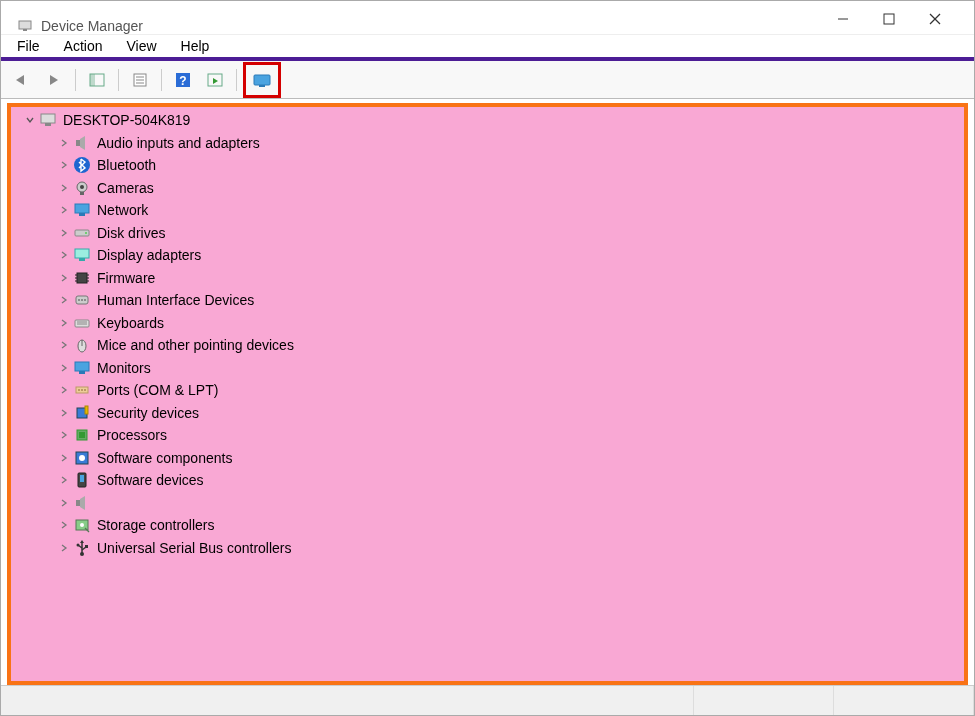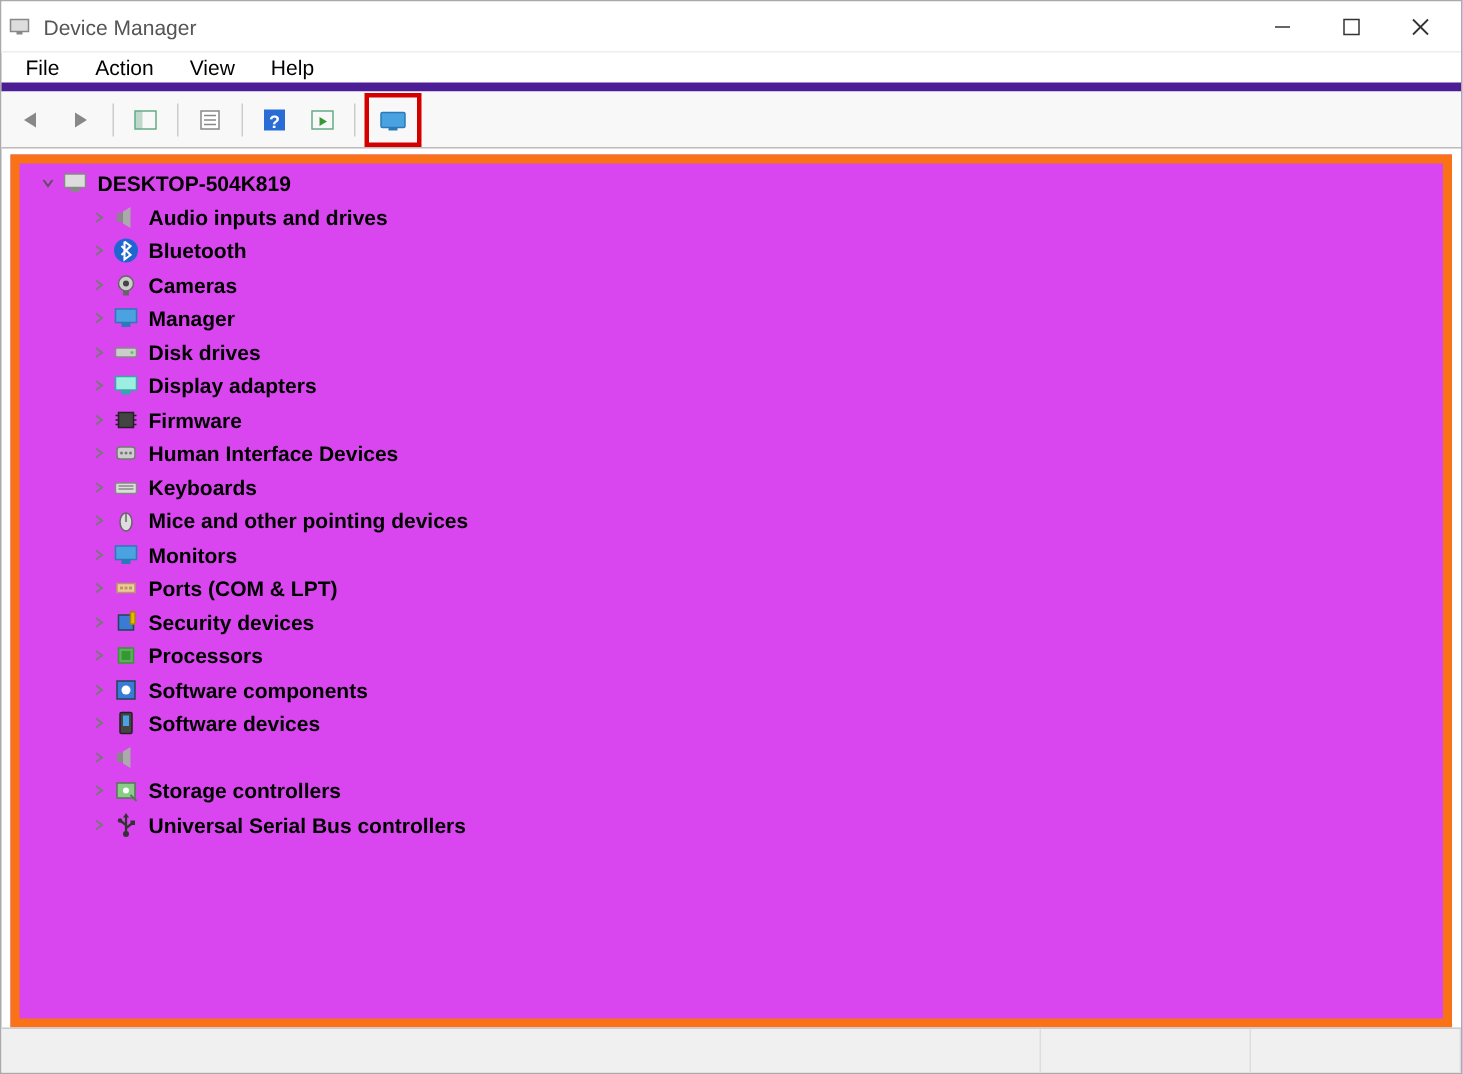--- a/index.html
+++ b/index.html
@@ -18,40 +18,40 @@
   height: 716px;
   border: 1px solid #aaa;
   background: #fff;
   display: flex;
   flex-direction: column;
 }
 
 .titlebar {
   height: 34px;
   display: flex;
-  align-items: center;
-  padding: 0 4px;
+  align-items: flex-end;
+  padding: 0 16px;
   background: #fff;
   border-bottom: 1px solid #eee;
 }
 .titlebar .app-icon { width: 16px; height:16px; margin-right:8px; }
 .titlebar .title { flex:0 0 auto; color:#555; font-size:14px;}
 .titlebar .spacer { flex:1; }
 .titlebar .winbtn {
   width:46px; height:30px; display:flex; align-items:center; justify-content:center;
   color:#555; font-size:14px;
 }
 
 .menubar {
   height:26px;
   display:flex;
   align-items:center;
   padding: 0 6px;
   gap:4px;
-  border-bottom:6px solid #4c1d95;
+  border-bottom:4px solid #4c1d95;
   font-size:14px;
 }
 .menubar .menu-item {
   padding: 2px 10px;
 }
 
 .toolbar {
   height:38px;
   display:flex;
   align-items:center;
@@ -67,26 +67,25 @@
 }
 .toolbar .sep { width:1px; height:22px; background:#ccc; margin:0 4px;}
 .toolbar .highlight-box {
   border:3px solid #d40000;
   padding:1px;
 }
 
 .tree-area {
   flex:1;
   margin:4px 6px 0 6px;
-  border:6px solid #f97316;
+  border:4px solid #f97316;
   overflow-y:auto;
   overflow-x:hidden;
   padding:2px 4px 4px 4px;
-  background:#d946ef;
-  font-weight:bold;
+  background:#f9a8d4;
 }
 
 .tree-row {
   display:flex;
   align-items:center;
   height:22.5px;
   font-size:14px;
   white-space:nowrap;
 }
 .root-row { padding-left:8px;}
@@ -222,21 +221,21 @@
             <svg width="10" height="10">
               <polyline points="3,2 7,5 3,8" fill="none" stroke="#777" stroke-width="1.3"></polyline>
             </svg>
           </span>
           <span class="node-icon">
             <svg width="18" height="18" viewBox="0 0 18 18">
               <rect x="3" y="6" width="4" height="6" fill="#888"></rect>
               <polygon points="7,5 12,2 12,16 7,13" fill="#aaa"></polygon>
             </svg>
           </span>
-          <span class="node-label">Audio inputs and drives</span>
+          <span class="node-label">Audio inputs and adapters</span>
         </div>
         <div class="tree-row child-row">
           <span class="expander">
             <svg width="10" height="10">
               <polyline points="3,2 7,5 3,8" fill="none" stroke="#777" stroke-width="1.3"></polyline>
             </svg>
           </span>
           <span class="node-icon">
             <svg width="18" height="18" viewBox="0 0 18 18">
               <circle cx="9" cy="9" r="8" fill="#1e66d0"></circle>
@@ -265,21 +264,21 @@
             <svg width="10" height="10">
               <polyline points="3,2 7,5 3,8" fill="none" stroke="#777" stroke-width="1.3"></polyline>
             </svg>
           </span>
           <span class="node-icon">
             <svg width="18" height="18" viewBox="0 0 18 18">
               <rect x="2" y="3" width="14" height="9" fill="#4aa3e0" stroke="#2a7ab8"></rect>
               <rect x="6" y="12" width="6" height="3" fill="#2a7ab8"></rect>
             </svg>
           </span>
-          <span class="node-label">Manager</span>
+          <span class="node-label">Network</span>
         </div>
         <div class="tree-row child-row">
           <span class="expander">
             <svg width="10" height="10">
               <polyline points="3,2 7,5 3,8" fill="none" stroke="#777" stroke-width="1.3"></polyline>
             </svg>
           </span>
           <span class="node-icon">
             <svg width="18" height="18" viewBox="0 0 18 18">
               <rect x="2" y="6" width="14" height="6" rx="1" fill="#ccc" stroke="#888"></rect>

